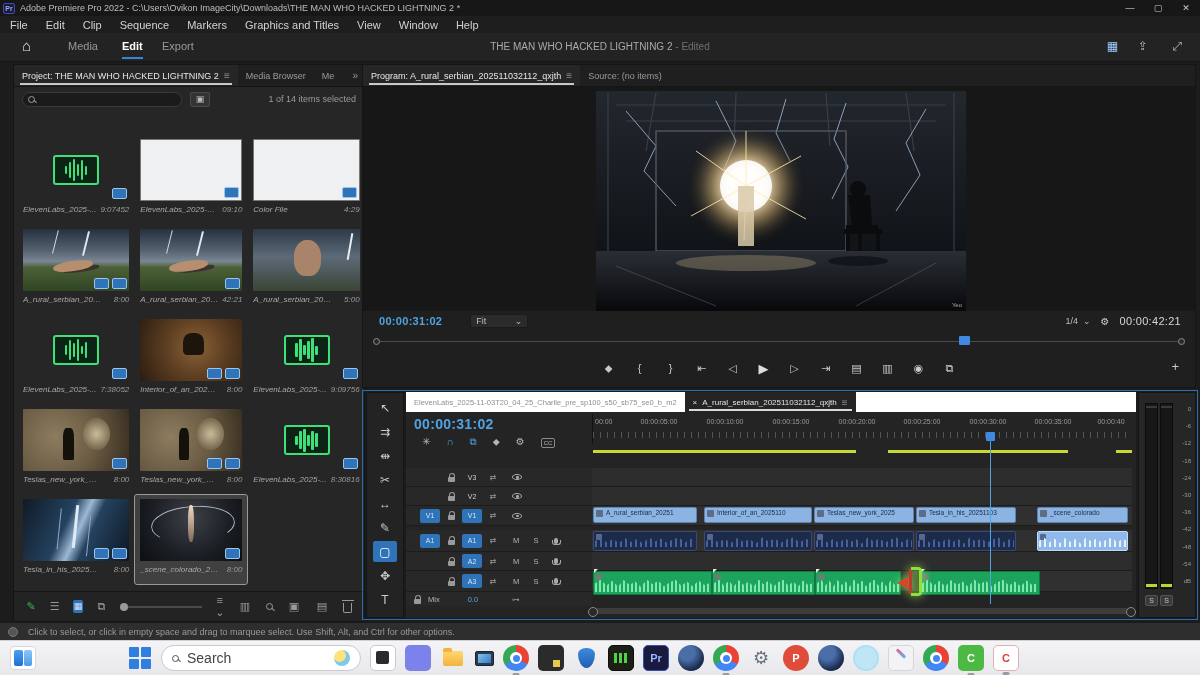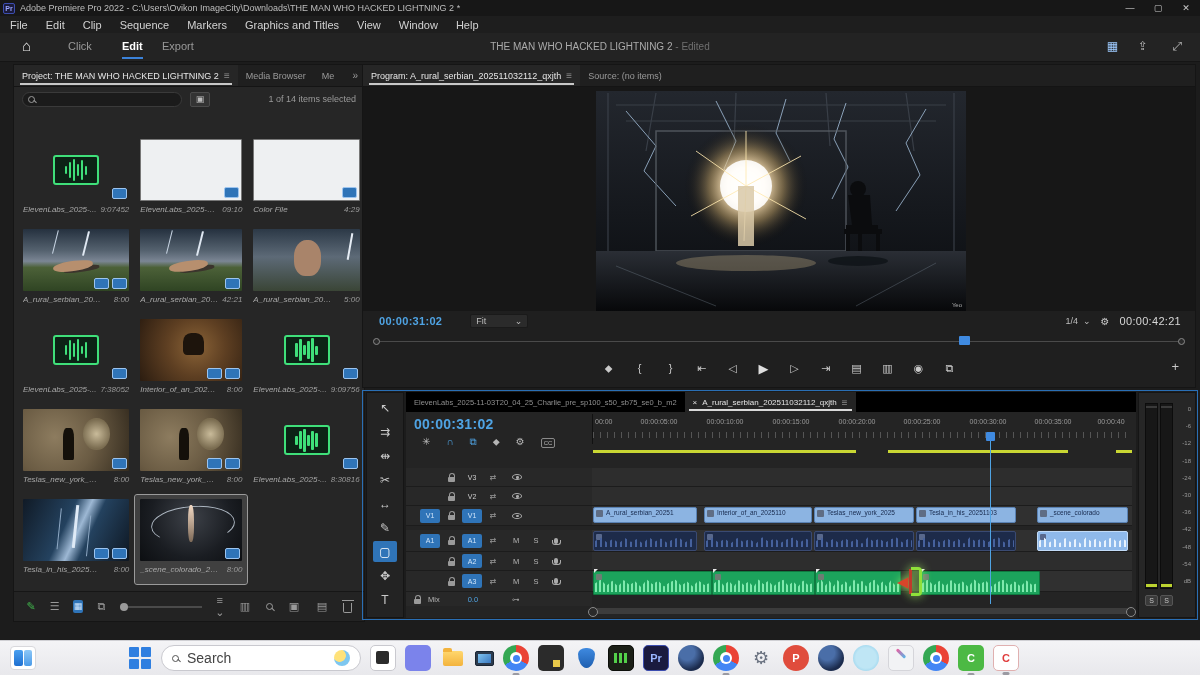--- a/index.html
+++ b/index.html
@@ -141,21 +141,21 @@
   
   .tools-panel { left:366px; top:392px; width:38px; height:226px; background:#232323; border:1px solid #151515;
     display:flex; flex-direction:column; align-items:center; padding-top:4px; gap:3px; }
   .tool { width:24px; height:21px; display:flex; align-items:center; justify-content:center;
     color:#c9c9c9; font-size:12px; border-radius:2px; }
   .tool.active { background:#2f74b8; color:#fff; }
 
   
   .tl-group-border { left:362px; top:390px; width:836px; height:230px; border:1px solid #2a6fb5; pointer-events:none; background:transparent; }
   .timeline-panel { left:406px; top:392px; width:730px; height:226px; background:#242424; overflow:hidden; }
-  .tl-tabs { height:20px; background:#000000; display:flex; font-size:7.5px; color:#8f8f8f; align-items:center; }
+  .tl-tabs { height:20px; background:#ffffff; display:flex; font-size:7.5px; color:#8f8f8f; align-items:center; }
   .tl-tab1 { padding:0 8px; max-width:320px; overflow:hidden; text-overflow:ellipsis; white-space:nowrap; }
   .tl-tab2 { padding:0 8px; color:#e3e3e3; font-size:8px; background:#242424; height:100%; display:flex; align-items:center; gap:5px; position:relative; }
   .tl-tab2::after { content:""; position:absolute; left:4px; right:4px; bottom:1px; height:2px; background:#d9d9d9; }
   .tl-tc { position:absolute; left:8px; top:24px; font-size:14px; }
   .tl-icons { position:absolute; left:16px; top:44px; display:flex; gap:16px; color:#b5b5b5; font-size:10px; }
   .tl-icons .on { color:#4fa3e3; }
   .ccbox { font-size:6px; border:1px solid #8a8a8a; border-radius:2px; padding:0 2px; line-height:8px; margin-top:2px; }
   .ruler { position:absolute; left:186px; top:22px; width:540px; height:30px; border-left:1px solid #111; }
   .rlabel { position:absolute; top:4px; transform:translateX(-50%); font-size:7px; color:#9a9a9a; white-space:nowrap; }
   .rlabel.first { transform:none; }
@@ -301,21 +301,21 @@
     <span>Sequence</span>
     <span>Markers</span>
     <span>Graphics and Titles</span>
     <span>View</span>
     <span>Window</span>
     <span>Help</span>
   </div>
 
   <div class="wsbar">
     <span class="home-ic">⌂</span>
-    <span class="wstab" style="left:68px">Click</span>
+    <span class="wstab" style="left:68px">Media</span>
     <span class="wstab active" style="left:122px">Edit</span>
     <span class="wstab" style="left:162px">Export</span>
     <div class="doc-title">
       <span>THE MAN WHO HACKED LIGHTNING 2</span>
       <span class="status">- Edited</span>
     </div>
     <span class="ws-ric" style="right:82px">▦</span>
     <span class="ws-ric gray" style="right:52px">⇪</span>
     <span class="ws-ric gray" style="right:18px">⤢</span>
   </div>
@@ -824,20 +824,24 @@
       <div>-36</div>
         <div>-42</div>
       <div>-48</div>
         <div>-54</div>
       <div>dB</div>
     </div>
     <span class="sbtn" style="left:6px">S</span>
     <span class="sbtn" style="left:21px">S</span>
   </div>
 
+  <div class="statusbar">
+    <span class="stat-ic"></span>
+    <span class="stat-text">Click to select, or click in empty space and drag to marquee select. Use Shift, Alt, and Ctrl for other options.</span>
+  </div>
 
   <div class="taskbar">
     <div class="tb-widgets">
         <i></i>
         <i></i>
       </div>
     <div class="tb-center">
       <div class="tb-start">
           <i></i>
           <i></i>

